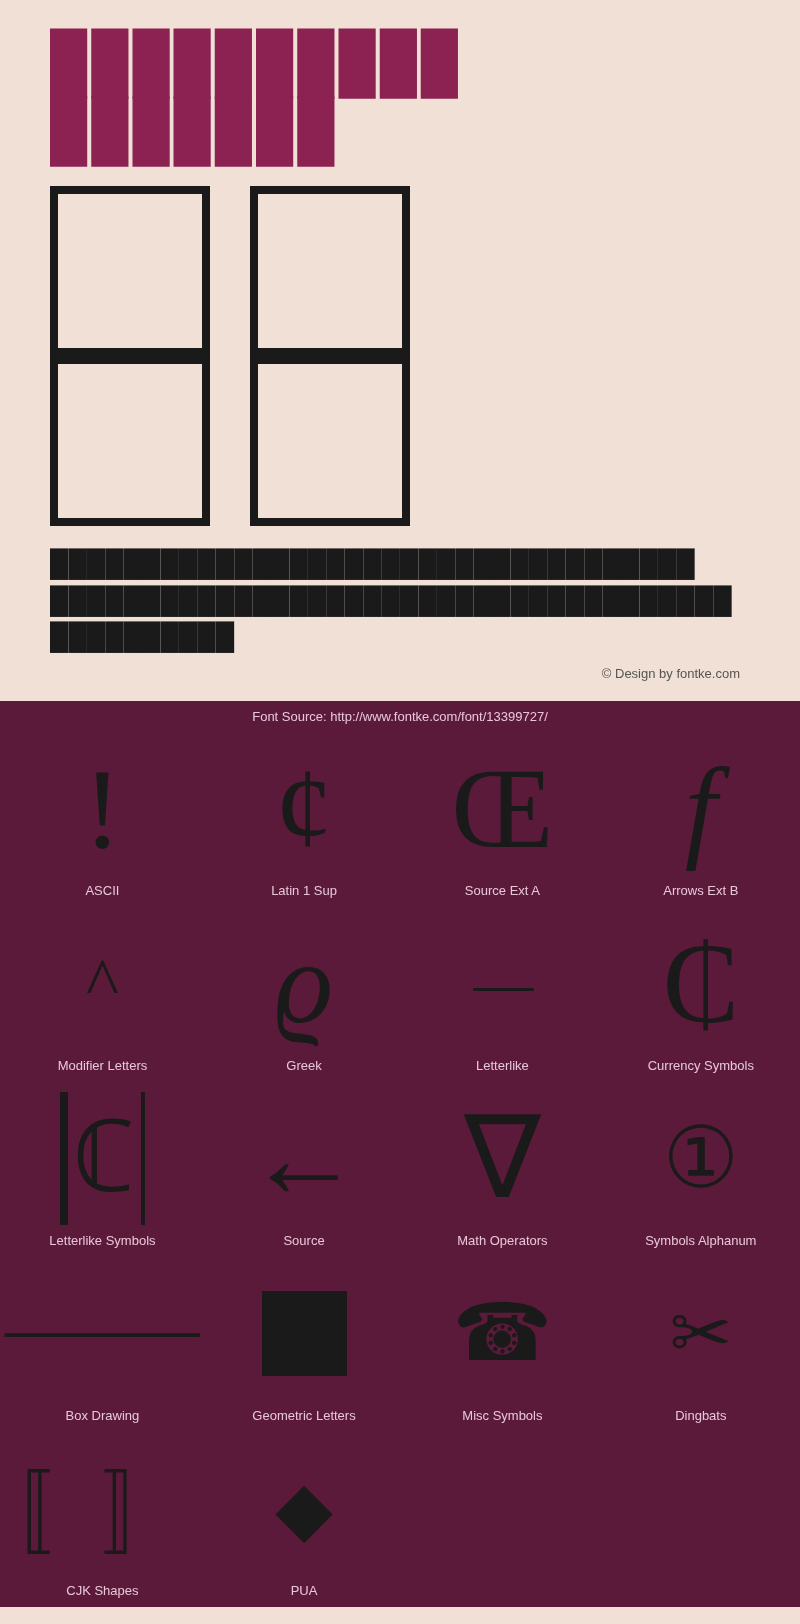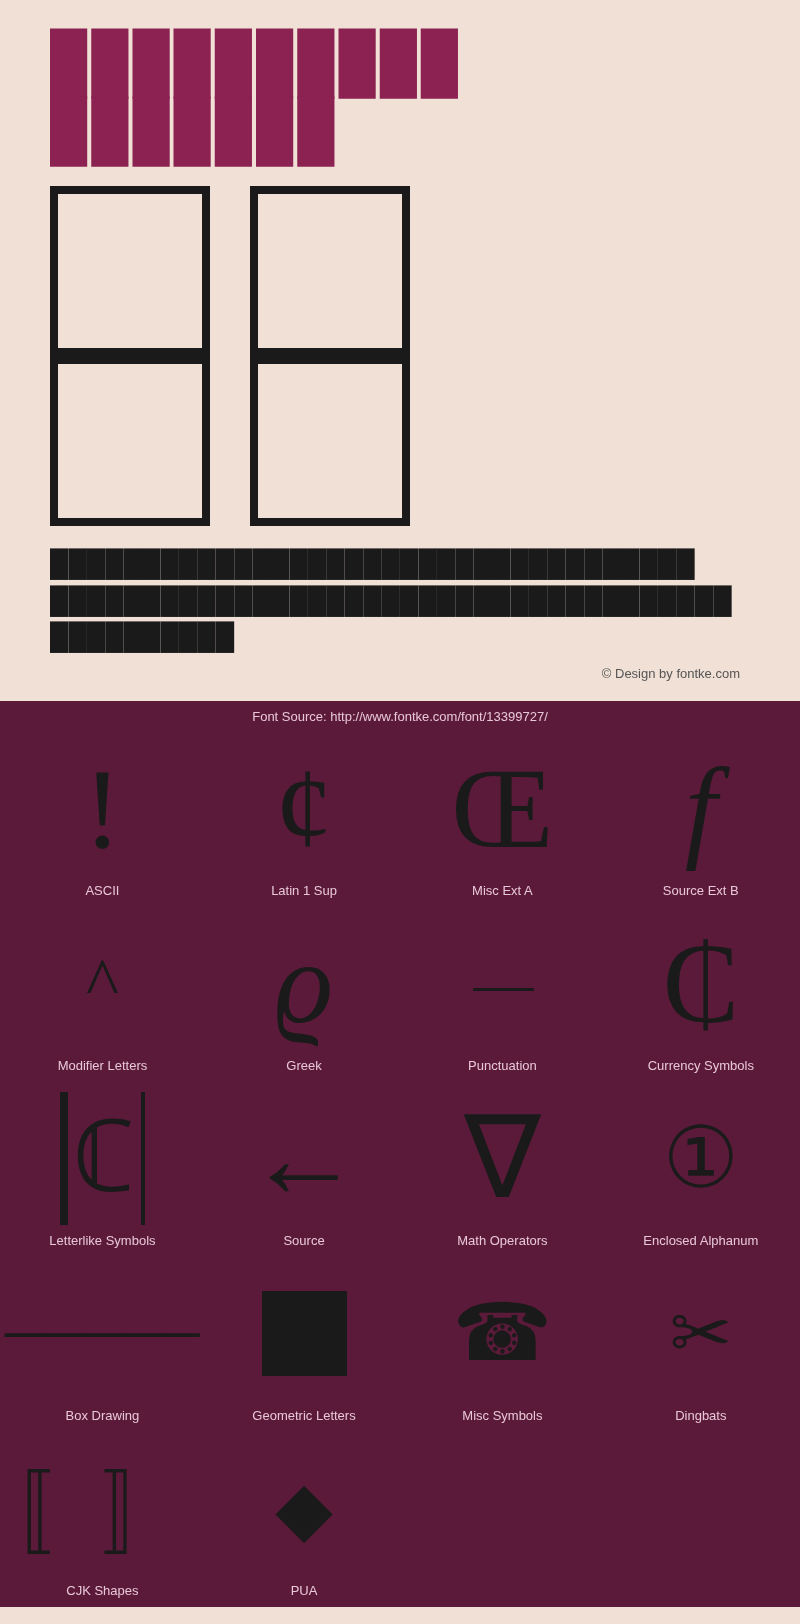--- a/index.html
+++ b/index.html
@@ -166,38 +166,38 @@
     <div class="glyph-cell">
       <div class="glyph-char xlarge">!</div>
       <div class="glyph-label">ASCII</div>
     </div>
     <div class="glyph-cell">
       <div class="glyph-char xlarge">¢</div>
       <div class="glyph-label">Latin 1 Sup</div>
     </div>
     <div class="glyph-cell">
       <div class="glyph-char xlarge">Œ</div>
-      <div class="glyph-label">Misc Ext A</div>
+      <div class="glyph-label">Source Ext A</div>
     </div>
     <div class="glyph-cell">
       <div class="glyph-char xlarge" style="font-style:italic;">f</div>
-      <div class="glyph-label">Source Ext B</div>
+      <div class="glyph-label">Arrows Ext B</div>
     </div>
 
     <div class="glyph-cell">
       <div class="glyph-char large" style="font-size:70px;">^</div>
       <div class="glyph-label">Modifier Letters</div>
     </div>
     <div class="glyph-cell">
       <div class="glyph-char xlarge" style="font-style:italic;">ϱ</div>
       <div class="glyph-label">Greek</div>
     </div>
     <div class="glyph-cell">
       <div class="glyph-char xlarge" style="font-size:60px; letter-spacing:-2px;">—</div>
-      <div class="glyph-label">Punctuation</div>
+      <div class="glyph-label">Letterlike</div>
     </div>
     <div class="glyph-cell">
       <div class="glyph-char xlarge">₵</div>
       <div class="glyph-label">Currency Symbols</div>
     </div>
 
     <div class="glyph-cell">
       <div class="glyph-char xlarge" style="font-size:100px; font-weight:300; border-left: 8px solid #1a1a1a; border-right: 4px solid #1a1a1a; border-top: none; border-bottom:none; padding: 0 5px; height:100px; display:flex; align-items:center;">ℂ</div>
       <div class="glyph-label">Letterlike Symbols</div>
     </div>
@@ -205,21 +205,21 @@
       <div class="glyph-char xlarge">←</div>
       <div class="glyph-label">Source</div>
     </div>
     <div class="glyph-cell">
       <div class="glyph-char xlarge">∇</div>
       <div class="glyph-label">Math Operators</div>
     </div>
 
     <div class="glyph-cell">
       <div class="glyph-char large" style="font-size:85px;">①</div>
-      <div class="glyph-label">Enclosed Alphanum</div>
+      <div class="glyph-label">Symbols Alphanum</div>
     </div>
     <div class="glyph-cell">
       <div class="glyph-char medium" style="font-size:55px;">─────</div>
       <div class="glyph-label">Box Drawing</div>
     </div>
     <div class="glyph-cell">
       <div class="glyph-char xlarge">
         <div style="background:#1a1a1a; width:85px; height:85px;"></div>
       </div>
       <div class="glyph-label">Geometric Letters</div>

